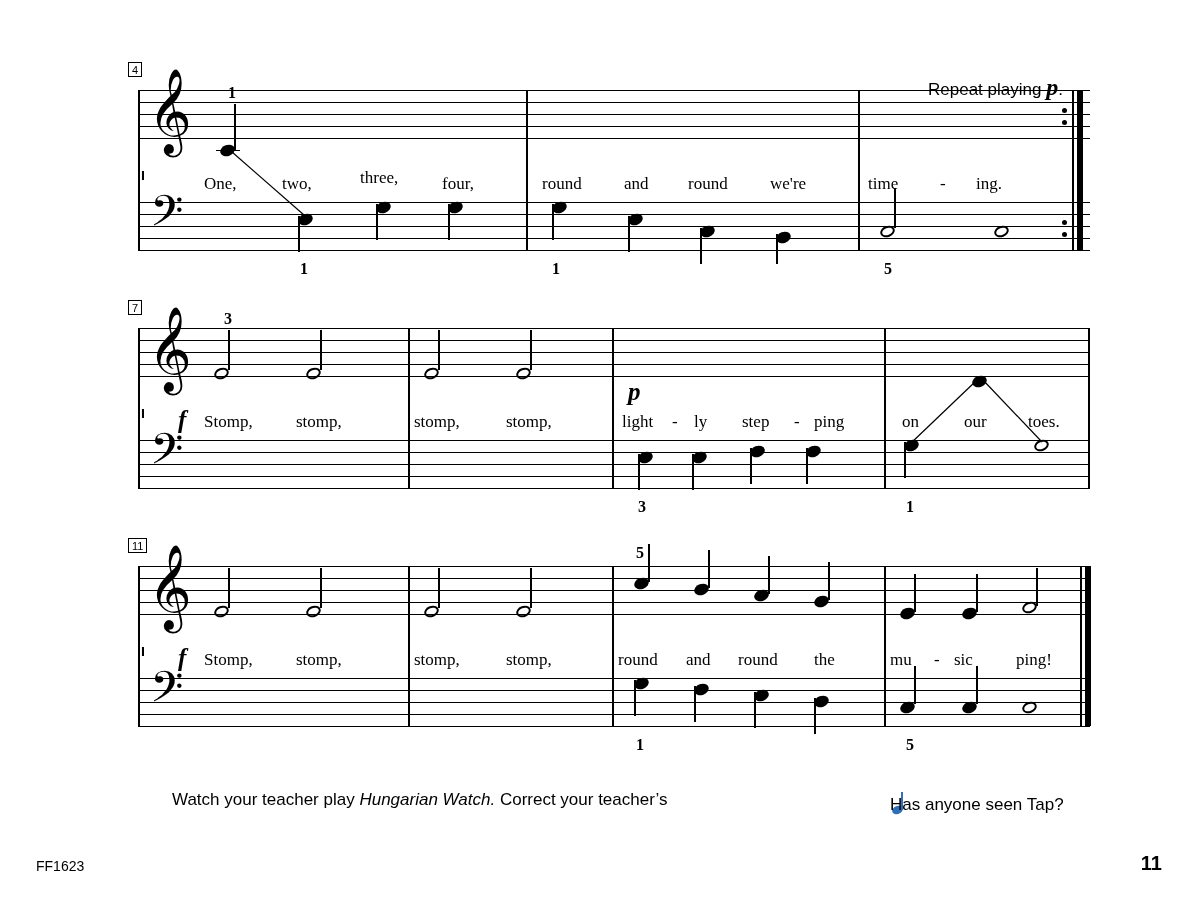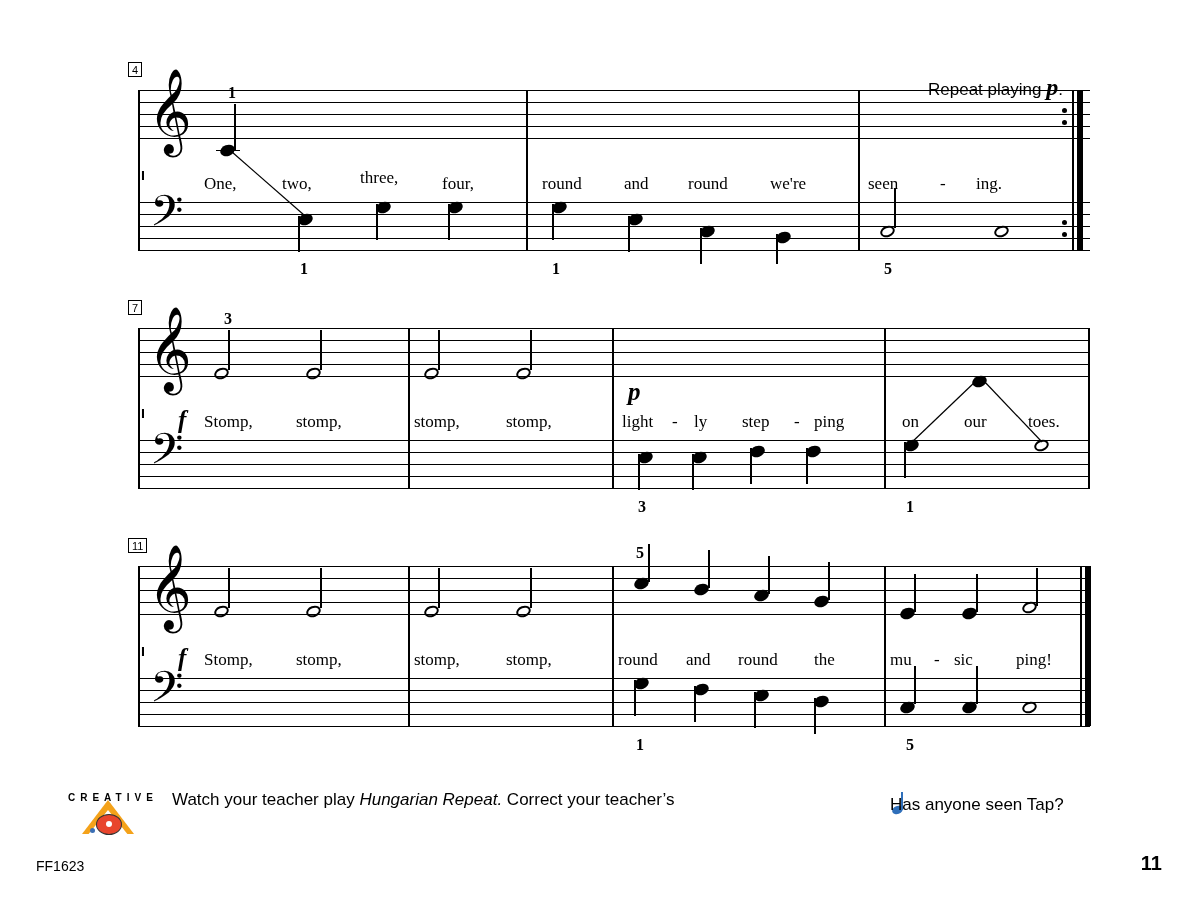--- a/index.html
+++ b/index.html
@@ -395,21 +395,21 @@
       <div class="finger" style="left:756px; top:170px;">5</div>
 
       <div class="lyric" style="left:76px; top:84px;">One,</div>
       <div class="lyric" style="left:154px; top:84px;">two,</div>
       <div class="lyric" style="left:232px; top:78px;">three,</div>
       <div class="lyric" style="left:314px; top:84px;">four,</div>
       <div class="lyric" style="left:414px; top:84px;">round</div>
       <div class="lyric" style="left:496px; top:84px;">and</div>
       <div class="lyric" style="left:560px; top:84px;">round</div>
       <div class="lyric" style="left:642px; top:84px;">we're</div>
-      <div class="lyric" style="left:740px; top:84px;">seen</div>
+      <div class="lyric" style="left:740px; top:84px;">time</div>
       <div class="lyric" style="left:812px; top:84px;">-</div>
       <div class="lyric" style="left:848px; top:84px;text-align:center;">ing.</div>
     </div>
   </div>
 
   <div class="system sys2">
     <div class="measure-number">7</div>
 
     <div class="staff-group">
       <div class="brace">
@@ -580,30 +580,23 @@
       <div class="lyric" style="left:558px; top:84px;">and</div>
       <div class="lyric" style="left:610px; top:84px;">round</div>
       <div class="lyric" style="left:686px; top:84px;text-align:right;">the</div>
       <div class="lyric" style="left:762px; top:84px;">mu</div>
       <div class="lyric" style="left:806px; top:84px;">-</div>
       <div class="lyric" style="left:826px; top:84px;">sic</div>
       <div class="lyric" style="left:888px; top:84px;">ping!</div>
     </div>
   </div>
 
-  <div class="footer-creative">
-    <div class="creative-word">CREATIVE</div>
-    <div class="creative-tri"></div>
-    <div class="creative-tri-in"></div>
-    <div class="creative-disc"></div>
-    <div class="creative-dot" style="left:30px; top:50px;"></div>
-  </div>
 
   <div class="footer-text">
-    <span>Watch your teacher play </span><em>Hungarian Repeat.</em><span> Correct your teacher’s</span><br>
+    <span>Watch your teacher play </span><em>Hungarian Watch.</em><span> Correct your teacher’s</span><br>
   </div>
 
   <div class="note-icon">
     <div class="st"></div>
     <div class="head"></div>
   </div>
   <div class="footer-question">Has anyone seen Tap?</div>
 
   <div class="code">FF1623</div>
   <div class="pagenum">11</div>

